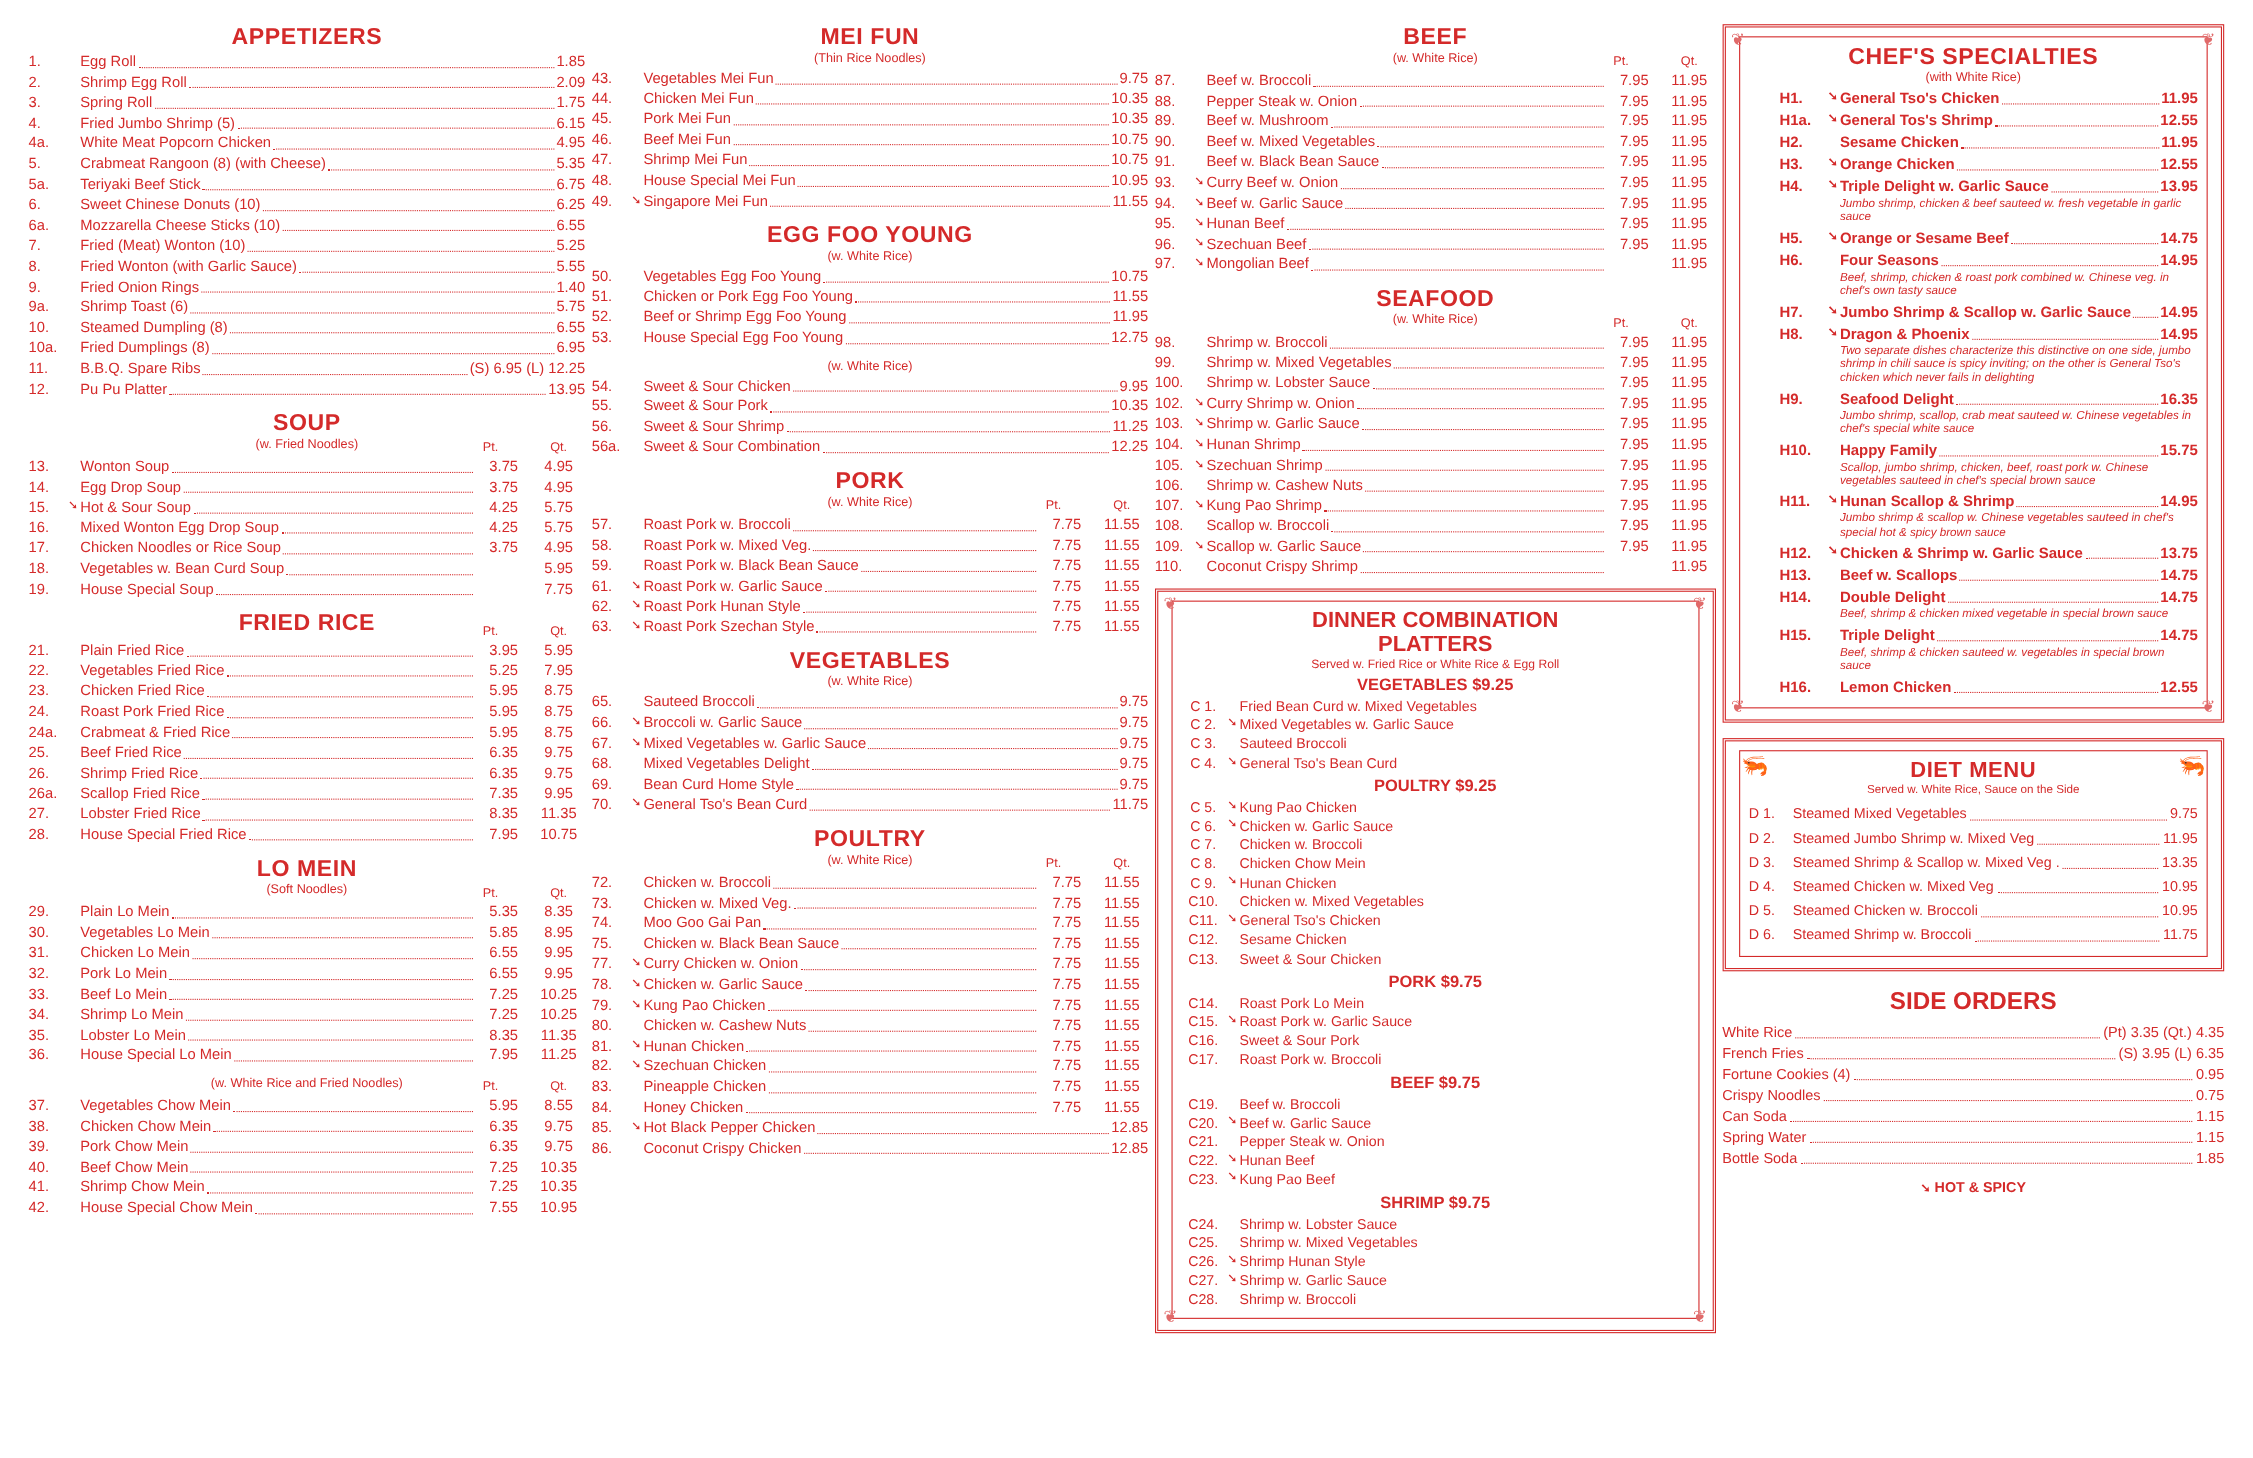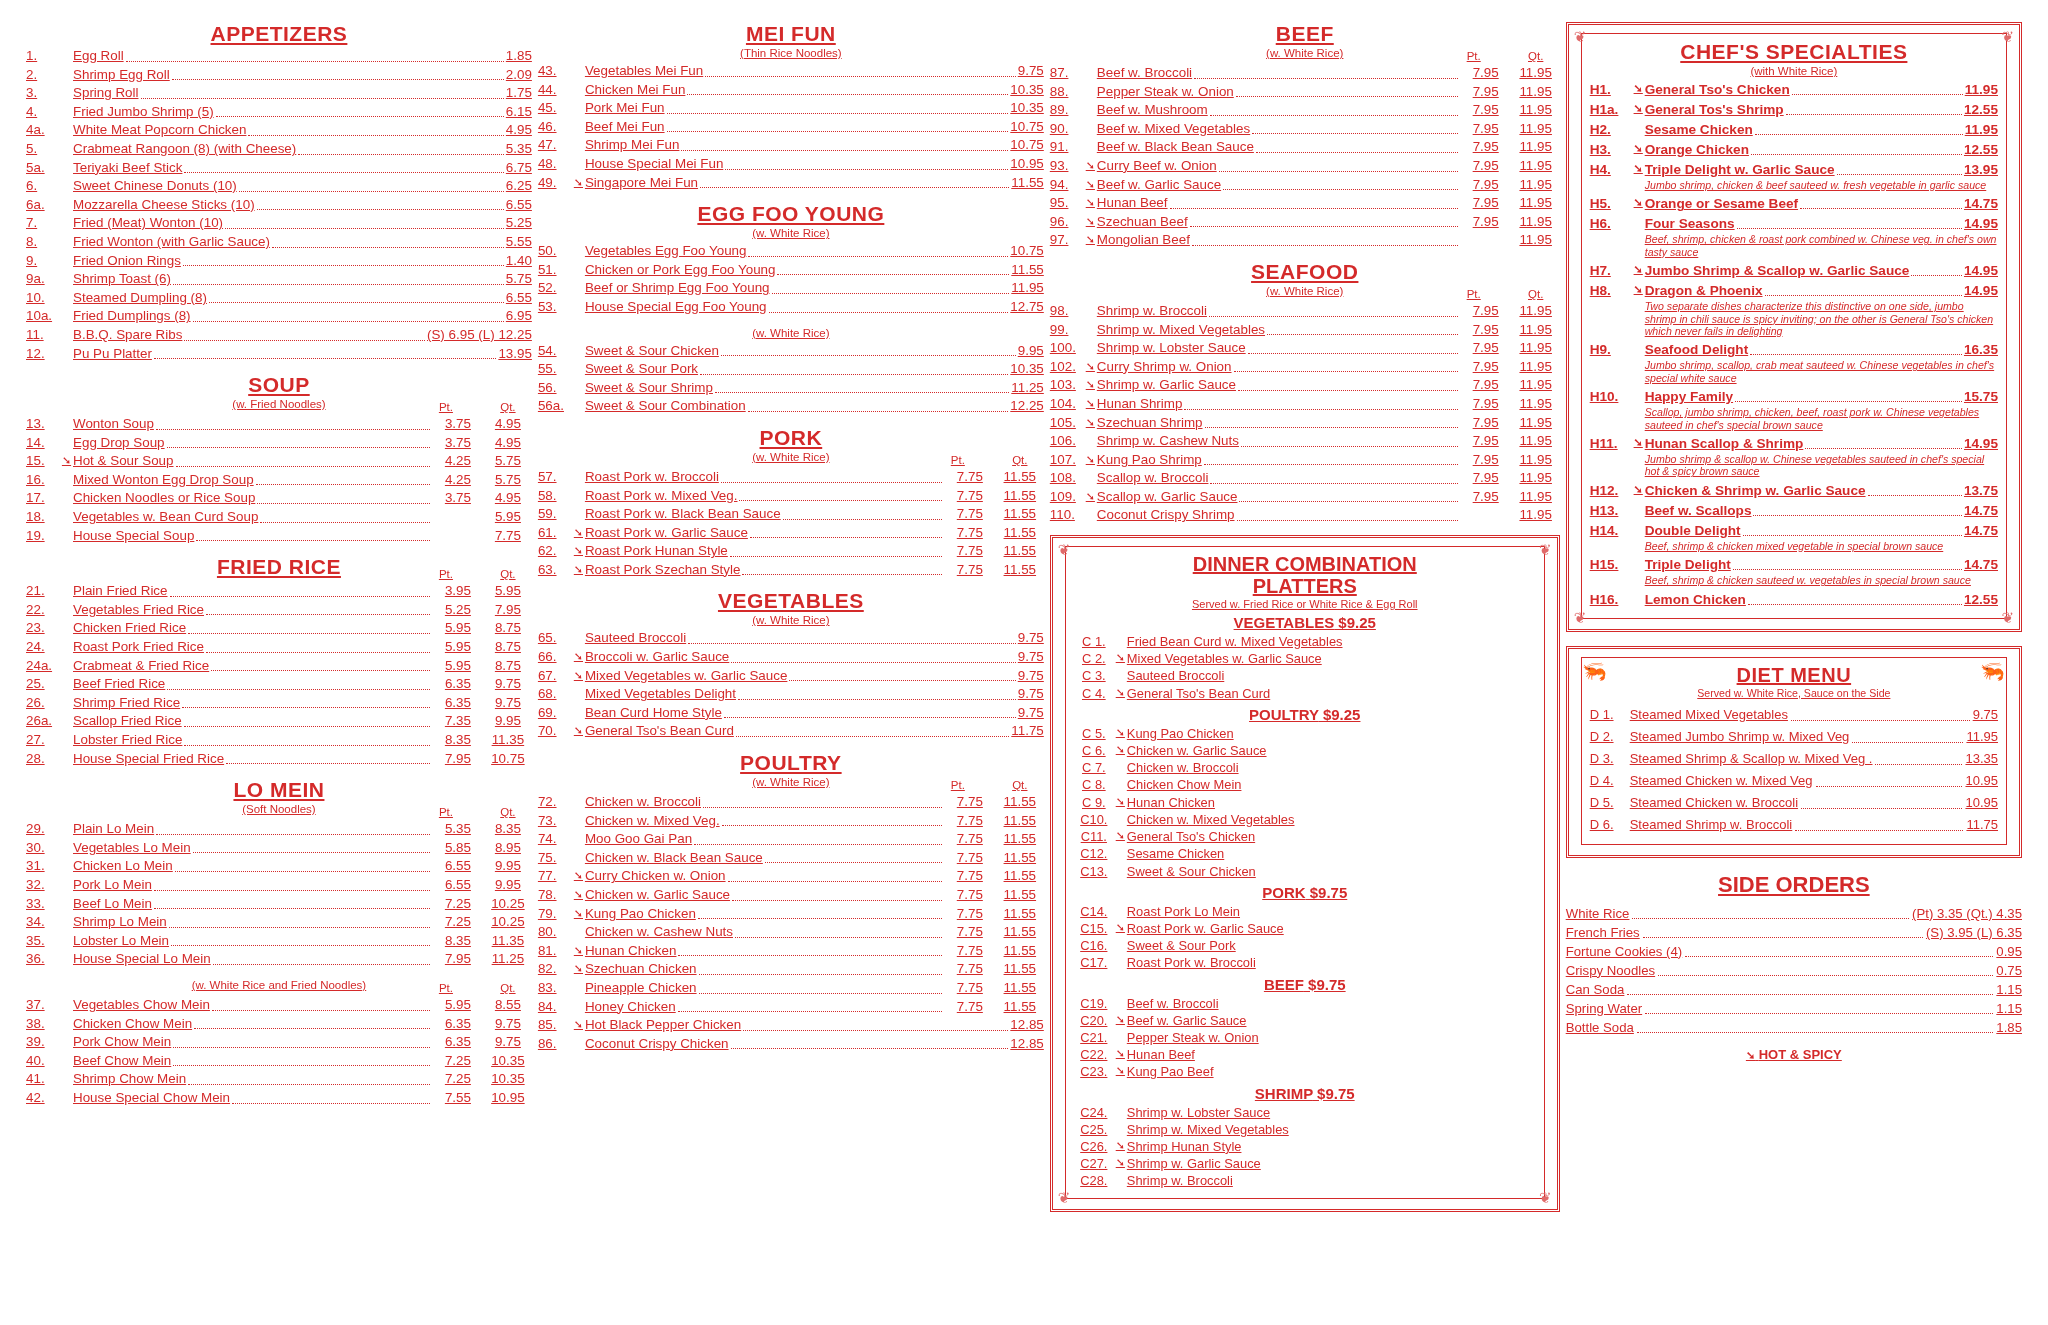--- a/index.html
+++ b/index.html
@@ -3,21 +3,21 @@
 <meta charset="utf-8">
 <style>
   html,body{margin:0;padding:0;}
   body{
     width:2048px;height:1325px;
     background:#ffffff;
     font-family:"Liberation Sans", sans-serif;
     color:#d42a2a;
     overflow:hidden;
   }
-  .page{position:relative;width:2048px;height:1067px;padding:0;box-sizing:border-box;text-decoration:underline;}
+  .page{position:relative;width:2048px;height:1067px;padding:0;box-sizing:border-box;}
   .cols{display:flex;gap:0;padding:22px 26px 0 26px;box-sizing:border-box;height:100%;}
   .col{box-sizing:border-box;}
   .col1{width:516px;padding-right:6px;}
   .col2{width:516px;padding-right:6px;}
   .col3{width:520px;padding-right:6px;}
   .col4{width:460px;}
 
   h2.sect{
     text-align:center;
     font-size:21px;
@@ -75,21 +75,21 @@
     padding:6px 8px 8px 8px;
   }
   .corner{position:absolute;font-size:15px;line-height:1;color:#e06a6a;}
   .corner.tl{left:5px;top:4px;}
   .corner.tr{right:5px;top:4px;}
   .corner.bl{left:5px;bottom:4px;}
   .corner.br{right:5px;bottom:4px;}
 
   
   ul.chef{list-style:none;margin:0;padding:0;}
-  ul.chef > li{margin-bottom:1px;}
+  ul.chef > li{margin-bottom:1px;margin-left:28px;}
   .chefrow{display:flex;align-items:flex-end;font-size:13.6px;line-height:19px;font-weight:bold;white-space:nowrap;}
   .chefrow .code{width:42px;flex:0 0 42px;font-weight:bold;}
   .chefrow .chili{width:13px;flex:0 0 13px;text-align:center;font-size:11px;position:relative;top:-1px;}
   .chefrow .nm{flex:0 0 auto;}
   .chefrow .dots{flex:1 1 auto;border-bottom:1.6px dotted #d42a2a;margin:0 2px 4px 2px;min-width:4px;height:9px;}
   .chefrow .pr{flex:0 0 auto;}
   .chefdesc{
     font-size:10.6px;line-height:12.4px;font-style:italic;
     margin:0 0 3px 55px;white-space:normal;font-weight:normal;
   }

